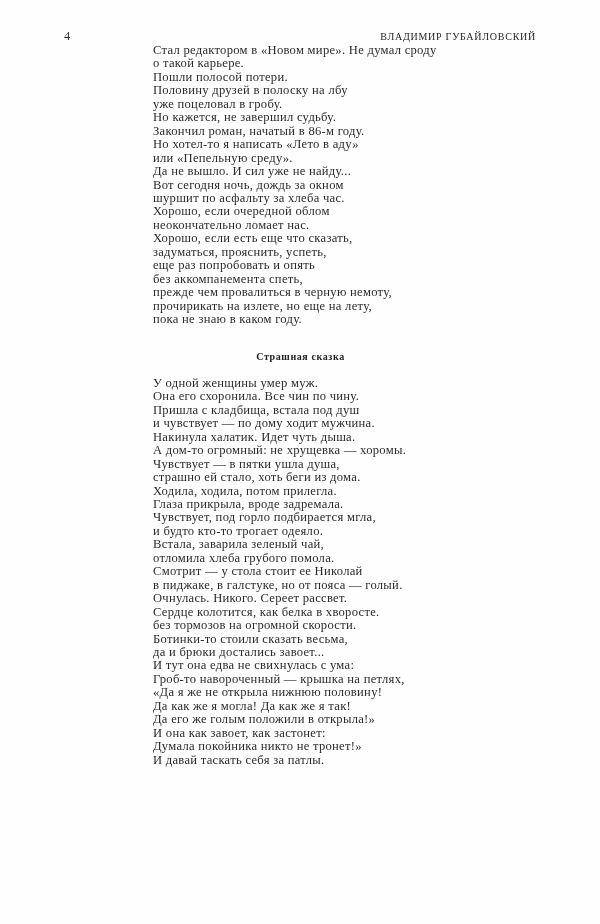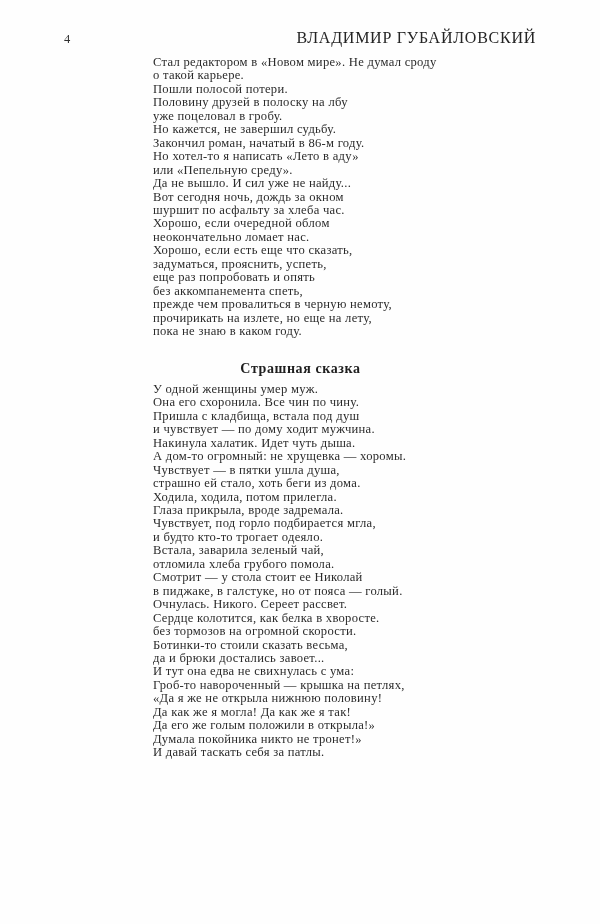--- a/index.html
+++ b/index.html
@@ -34,62 +34,62 @@
     align-items: baseline;
     justify-content: space-between;
   }
   .folio {
     font-size: 12.5px;
     line-height: 1;
     color: #303030;
     letter-spacing: 0.2px;
   }
   .author-name {
-    font-size: 16px;
+    font-size: 10px;
     line-height: 1;
     color: #242424;
     letter-spacing: 0.75px;
     white-space: nowrap;
   }
 
   
   .text-block {
     position: absolute;
-    top: 56px;
+    top: 44px;
     left: 153px;
     width: 380px;
   }
 
   .poem {
     margin: 0;
   }
   .poem + .poem {
     margin-top: 0;
   }
 
   .poem-title {
     text-align: center;
     font-weight: bold;
-    font-size: 14px;
+    font-size: 10px;
     letter-spacing: 0.6px;
     color: #1e1e1e;
     
     margin: 23px 0 0 0;
     padding: 0;
     width: 295px;
     line-height: 13.4px;
   }
 
   .stanza {
     margin: 0;
     padding: 0;
     list-style: none;
   }
   .stanza.after-title {
-    margin-top: 8px;
+    margin-top: 14px;
   }
 
   .line {
     font-size: 12.6px;
     line-height: 13.45px;
     letter-spacing: 0.28px;
     color: #2b2b2b;
     white-space: pre;
   }
 </style>
@@ -153,19 +153,20 @@
           <div class="line">Очнулась. Никого. Сереет рассвет.</div>
           <div class="line">Сердце колотится, как белка в хворосте.</div>
           <div class="line">без тормозов на огромной скорости.</div>
           <div class="line">Ботинки-то стоили сказать весьма,</div>
           <div class="line">да и брюки достались завоет...</div>
           <div class="line">И тут она едва не свихнулась с ума:</div>
           <div class="line">Гроб-то навороченный — крышка на петлях,</div>
           <div class="line">«Да я же не открыла нижнюю половину!</div>
           <div class="line">Да как же я могла! Да как же я так!</div>
           <div class="line">Да его же голым положили в открыла!»</div>
+          <div class="line">И она как завоет, как застонет:</div>
           <div class="line">Думала покойника никто не тронет!»</div>
           <div class="line">И давай таскать себя за патлы.</div>
         </div>
     </div>
 
   </div>
 </div>
 
 </body></html>

